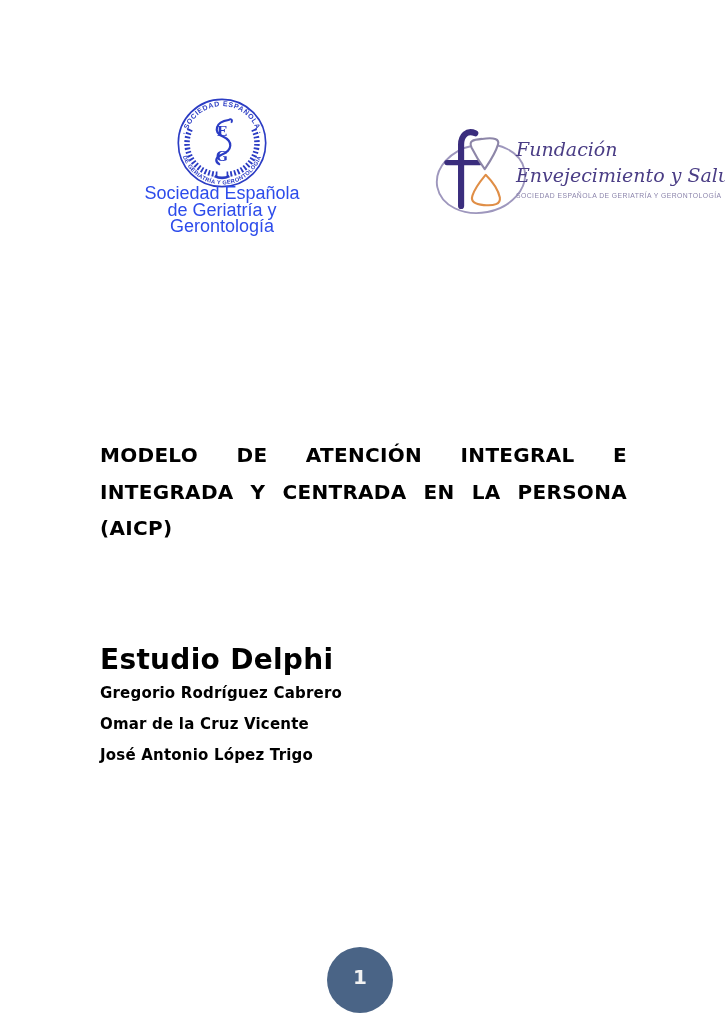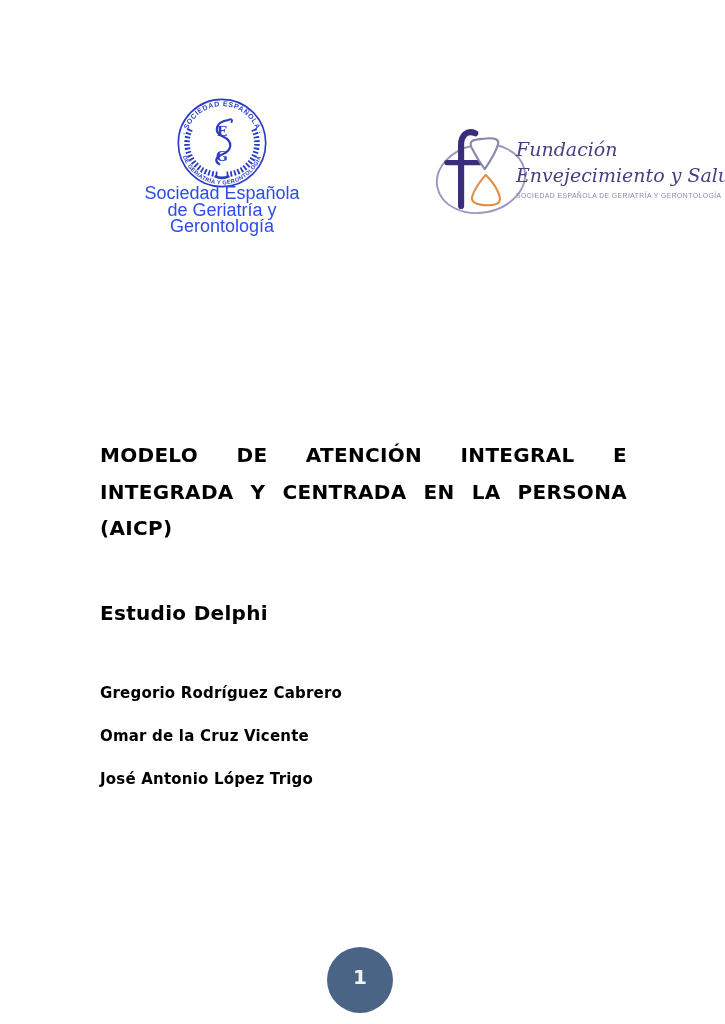--- a/index.html
+++ b/index.html
@@ -63,34 +63,34 @@
     font-size: 20px;
     line-height: 36.5px;
     letter-spacing: 0.3px;
   }
   .doc-title .line { text-align: justify; text-align-last: justify; }
   .doc-title .line.last { text-align: right; text-align-last: left; }
 
   
   .doc-subtitle {
     position: absolute;
-    left: 100px; top: 601px;
+    left: 100px; top: 643px;
     font-weight: bold;
     color: #000000;
-    font-size: 20px;
+    font-size: 28px;
     letter-spacing: 0.3px;
   }
 
   
   .authors {
     position: absolute;
     left: 100px; top: 686px;
     display: flex;
     flex-direction: column;
-    gap: 28px;
+    gap: 16px;
   }
   .author {
     font-weight: bold;
     color: #000000;
     font-size: 15px;
     line-height: 15px;
     letter-spacing: 0.2px;
   }
 
   

